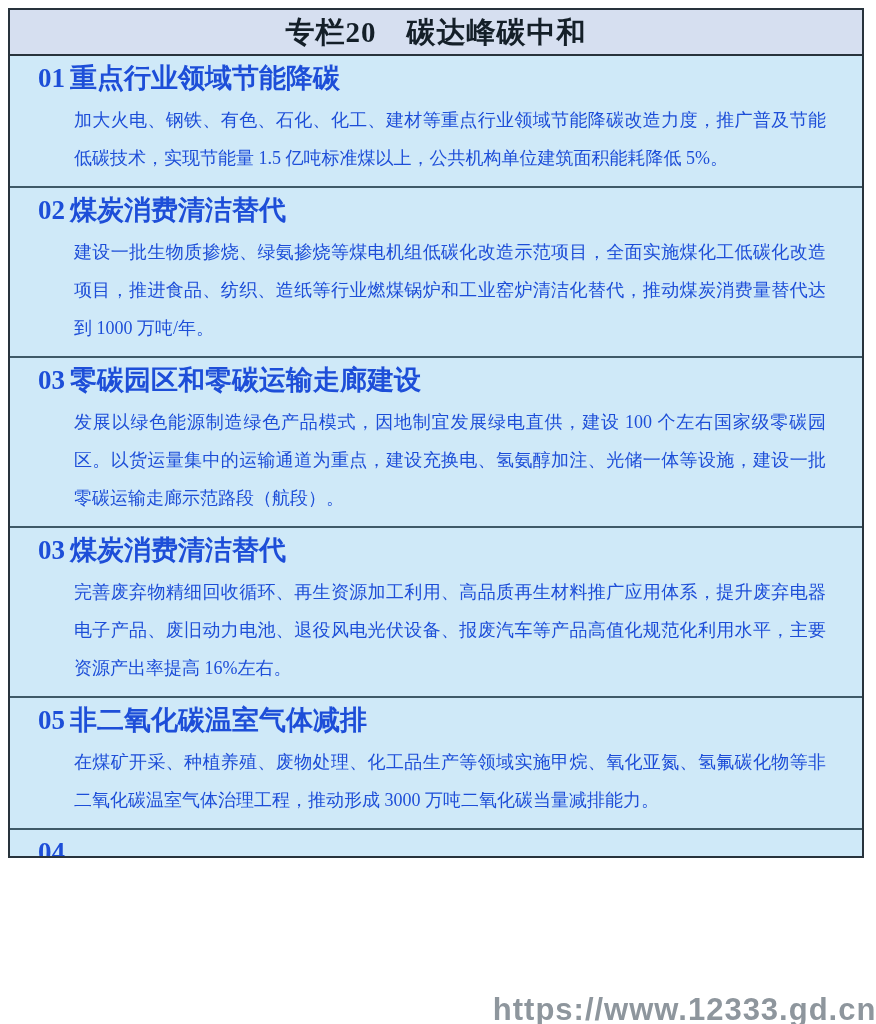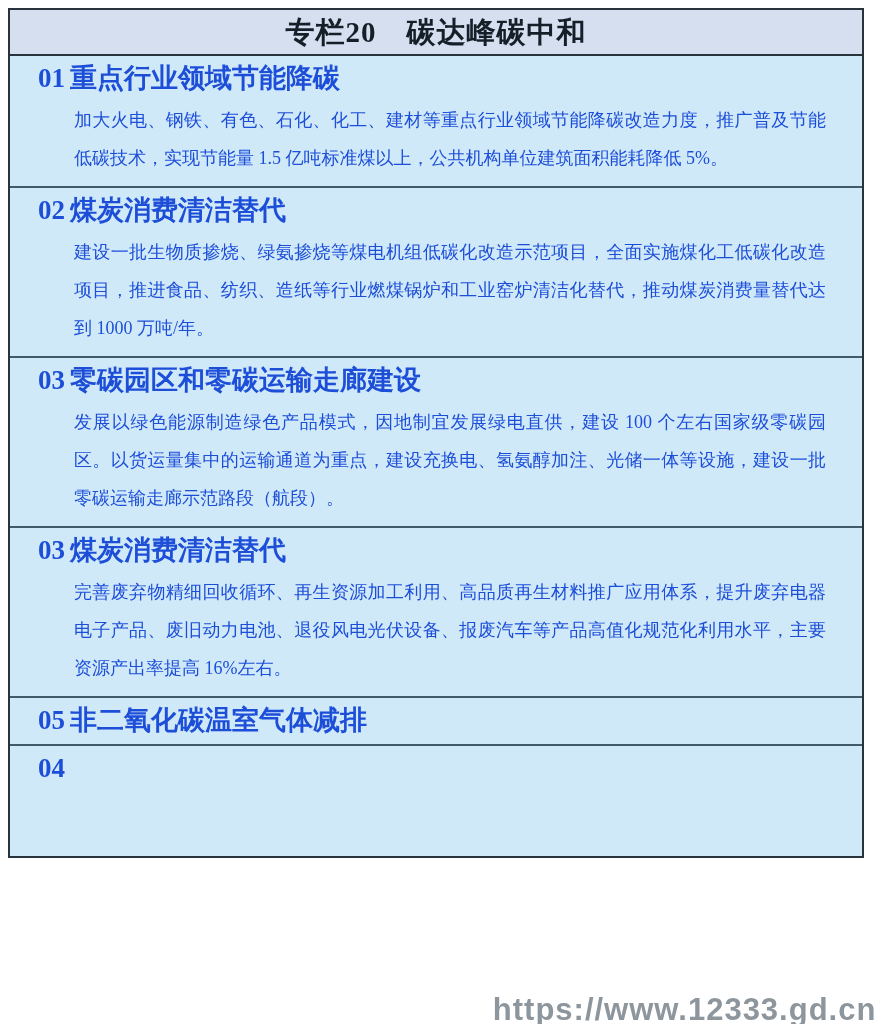--- a/index.html
+++ b/index.html
@@ -105,20 +105,21 @@
 
   <div class="section">
     <span class="sec-num">03</span>
     <div class="sec-head">煤炭消费清洁替代</div>
     <p class="sec-body">完善废弃物精细回收循环、再生资源加工利用、高品质再生材料推广应用体系，提升废弃电器电子产品、废旧动力电池、退役风电光伏设备、报废汽车等产品高值化规范化利用水平，主要资源产出率提高 16%左右。</p>
   </div>
 
   <div class="section">
     <span class="sec-num">05</span>
     <div class="sec-head">非二氧化碳温室气体减排</div>
+    <p class="sec-body">在煤矿开采、种植养殖、废物处理、化工品生产等领域实施甲烷、氧化亚氮、氢氟碳化物等非二氧化碳温室气体治理工程，推动形成 3000 万吨二氧化碳当量减排能力。</p>
   </div>
 
   <div class="section">
     <span class="sec-num">04</span>
 
   </div>
 </div>
 
 <div class="watermark">https://www.12333.gd.cn/</div>
 

